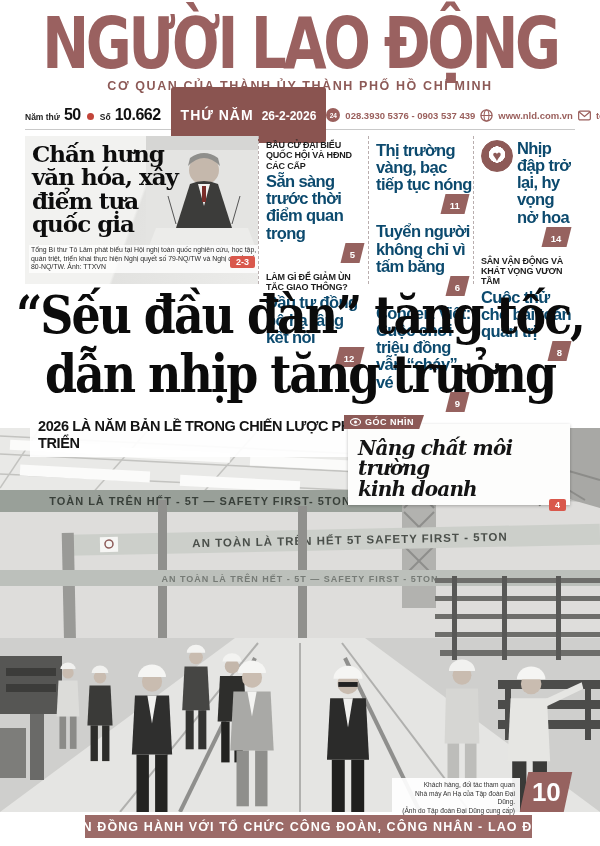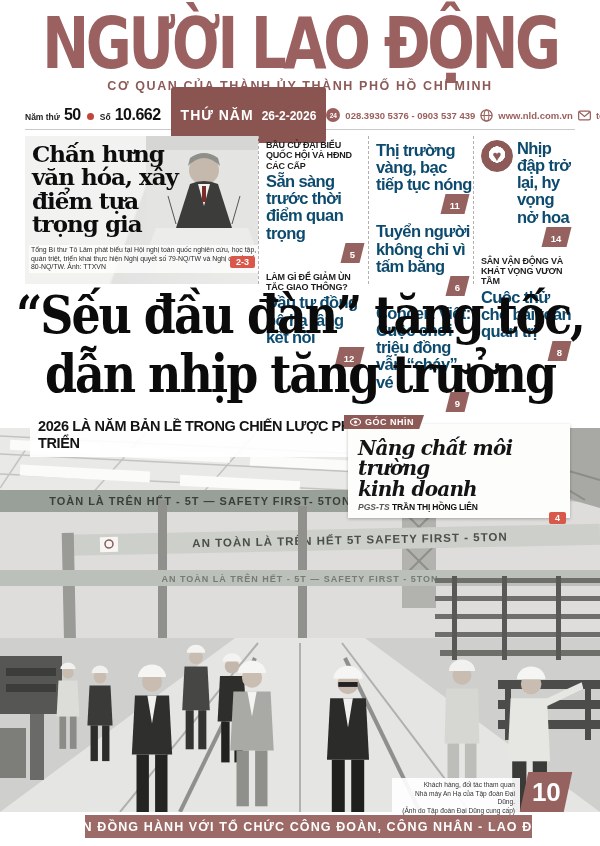--- a/index.html
+++ b/index.html
@@ -134,21 +134,21 @@
         <rect x="0" y="0" width="112" height="14" fill="#d6d6d4"></rect>
         <circle cx="58" cy="34" r="15" fill="#c5b8ac"></circle>
         <path d="M42,30 q16,-16 32,0 l-2,-8 q-14,-10 -28,0 z" fill="#8f8f8c"></path>
         <path d="M30,92 L44,48 Q58,42 72,48 L86,92 Z" fill="#3c3c3a"></path>
         <path d="M52,48 L64,48 L58,70 Z" fill="#f2f2f0"></path>
         <rect x="56" y="50" width="4" height="16" fill="#7a2e2a"></rect>
         <path d="M10,92 L102,92 L112,118 L0,118 Z" fill="#ececea"></path>
         <line x1="30" y1="88" x2="22" y2="60" stroke="#555" stroke-width="1"></line>
         <line x1="86" y1="88" x2="94" y2="60" stroke="#555" stroke-width="1"></line>
       </svg>
-      <div class="lead-hl">Chấn hưng văn hóa, xây điểm tựa trọng gia</div>
+      <div class="lead-hl">Chấn hưng văn hóa, xây điểm tựa quốc gia</div>
       <div class="lead-cap">Tổng Bí thư Tô Lâm phát biểu tại Hội nghị toàn quốc nghiên cứu, học tập, quán triệt, triển khai thực hiện Nghị quyết số 79-NQ/TW và Nghị quyết số 80-NQ/TW. Ảnh: TTXVN</div>
       <span class="rbadge lead-page">2-3</span>
     </div>
 
     <div class="tcol col2 colsep">
       <div class="story">
         <div class="kicker">BẦU CỬ ĐẠI BIỂU QUỐC HỘI VÀ HĐND CÁC CẤP</div>
         <div class="hl">Sẵn sàng trước thời điểm quan trọng</div>
         <div class="badge-row"><span class="pbadge"><span>5</span></span></div>
       </div>
@@ -380,24 +380,20 @@
         <svg width="11" height="8" viewBox="0 0 11 8">
           <ellipse cx="5.5" cy="4" rx="5" ry="3.4" fill="none" stroke="#fff" stroke-width="1.1"></ellipse>
           <circle cx="5.5" cy="4" r="1.5" fill="#fff"></circle>
         </svg>
         <span>GÓC NHÌN</span>
       </div>
       <div class="gn-hl">
         <div>Nâng chất môi trường</div>
         <div>kinh doanh</div>
       </div>
-      <div class="gn-by">
-        <span class="pre">PGS-TS</span>
-        <span class="name">TRẦN THỊ HỒNG LIÊN</span>
-      </div>
       <span class="rbadge gn-page">4</span>
     </div>
 
     
     <div class="photocap">
       <div>Khách hàng, đối tác tham quan</div>
       <div>Nhà máy An Hạ của Tập đoàn Đại Dũng.</div>
       <div>(Ảnh do Tập đoàn Đại Dũng cung cấp)</div>
     </div>
     <div class="bigpage">

